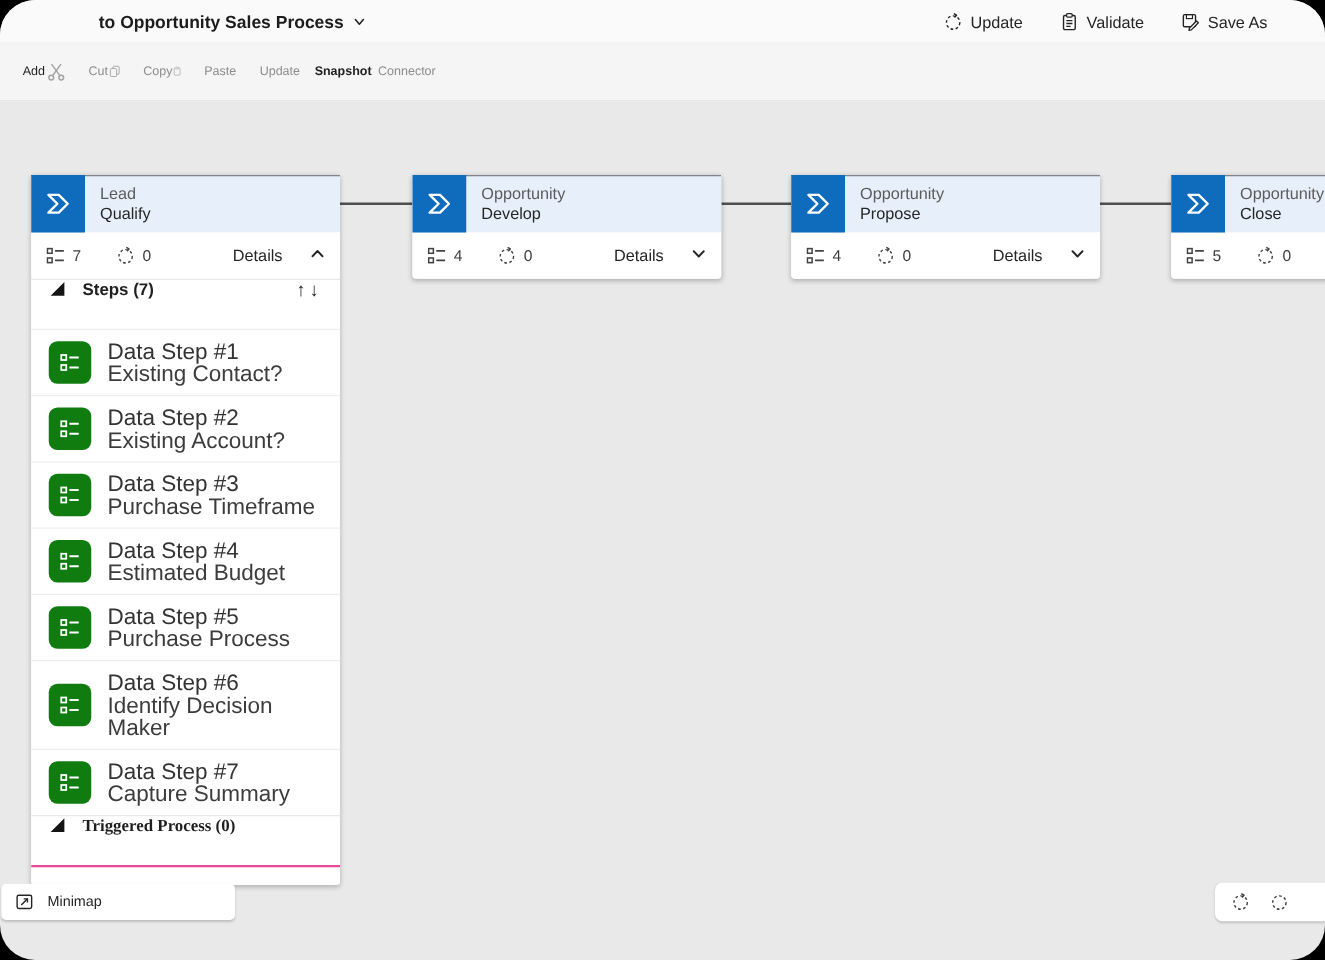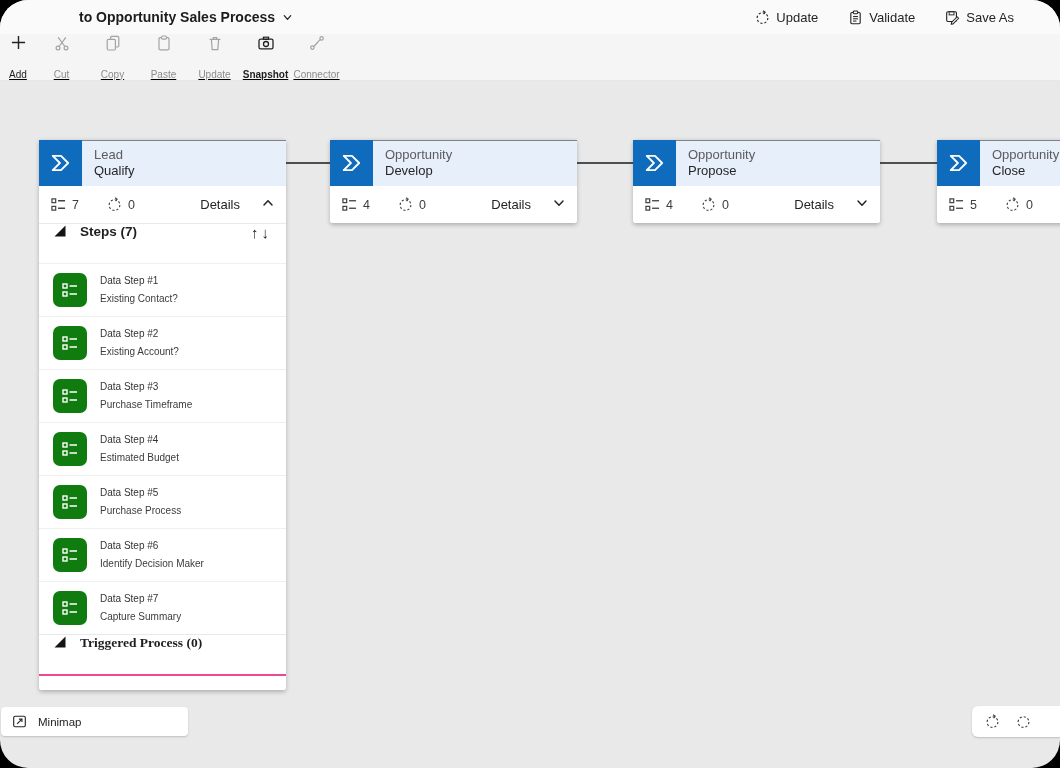--- a/index.html
+++ b/index.html
@@ -17,22 +17,22 @@
   .title-text { font-size:14px; font-weight:700; color:#1c1c1c; }
   .titlebar-actions { margin-left:auto; margin-right:46px; display:flex; align-items:center; gap:30px; }
   .tb-action { display:flex; align-items:center; gap:6px; font-size:13px; color:#242424; cursor:pointer; }
   
   .toolbar {
     position:absolute; top:34px; left:0; right:0; height:46px;
     background:#f5f5f5; border-bottom:1px solid #e6e6e6;
     display:flex; align-items:stretch;
   }
   .tool {
-    width:51px; display:flex; flex-direction:column; align-items:center;
-    justify-content:center; gap:18px; cursor:pointer;text-decoration:underline;
+    width:51px; display:flex; flex-direction:row; align-items:center;
+    justify-content:center; gap:18px; cursor:pointer;
   }
   .tool:first-child { width:36px; }
   .tool .tlabel { font-size:10px; color:#1f1f1f; }
   .tool.disabled .tlabel { color:#8c8c8c; cursor:default; }
   .tool.bold .tlabel { font-weight:700; }
   
   .stage-card {
     position:absolute; top:140px; width:247px; background:#fff;
     border-radius:3px; box-shadow:0 1.5px 4px rgba(0,0,0,.25);
   }
@@ -67,21 +67,21 @@
   .sort-arrows { margin-left:auto; font-size:15px; color:#1f1f1f; letter-spacing:3px; cursor:pointer; }
   .steps-list { list-style:none; margin:0; padding:0; }
   .step-item {
     display:flex; align-items:center; padding:8px 14px; gap:13px;
     border-top:1px solid #efefef; cursor:pointer; background:#fff;
   }
   .step-icon {
     width:34px; height:34px; flex:0 0 34px; border-radius:7px; background:#107c10;
     display:flex; align-items:center; justify-content:center;
   }
-  .step-text { font-size:10px; line-height:18px; color:#3c3c3c; }
+  .step-text { font-size:18px; line-height:18px; color:#3c3c3c; }
   .step-text .t1 { color:#333; }
   .triggered-row { border-bottom:2px solid #ec4899;font-family:Liberation Serif, serif; }
   .panel-bottom { height:14px; background:#fff; border-radius:0 0 3px 3px; }
   
   .connector { position:absolute; top:162px; height:2px; background:#4f4f4f; }
   
   .minimap {
     position:absolute; left:1px; top:707px; width:187px; height:29px;
     background:#fff; border-radius:4px; box-shadow:0 1px 2px rgba(0,0,0,.18);
     display:flex; align-items:center; gap:11px; padding:0 11px; box-sizing:border-box;
@@ -190,21 +190,21 @@
         <path d="M4.8 11.2 C7 9.8 9 6.2 11.2 4.8" fill="none" stroke="#a3a3a3" stroke-width="1.2"></path>
       </svg>
       <span class="tlabel">Connector</span>
     </div>
   </div>
 
   <div class="connector" style="left:272px; width:58px;"></div>
   <div class="connector" style="left:577px; width:56px;"></div>
   <div class="connector" style="left:880px; width:57px;"></div>
 
-  <div class="stage-card" style="left:39px;">
+  <div class="stage-card" style="left:25px;">
     <div class="stage-header">
       <div class="stage-icon">
         <svg width="22" height="22" viewBox="0 0 20 20">
           <path d="M2.5 3.5 H10 L16.5 10 L10 16.5 H2.5 L9 10 Z" fill="none" stroke="#fff" stroke-width="1.7" stroke-linejoin="round"></path>
         </svg>
       </div>
       <div class="stage-titles">
         <span class="stage-entity">Lead</span>
         <span class="stage-name">Qualify</span>
       </div>

